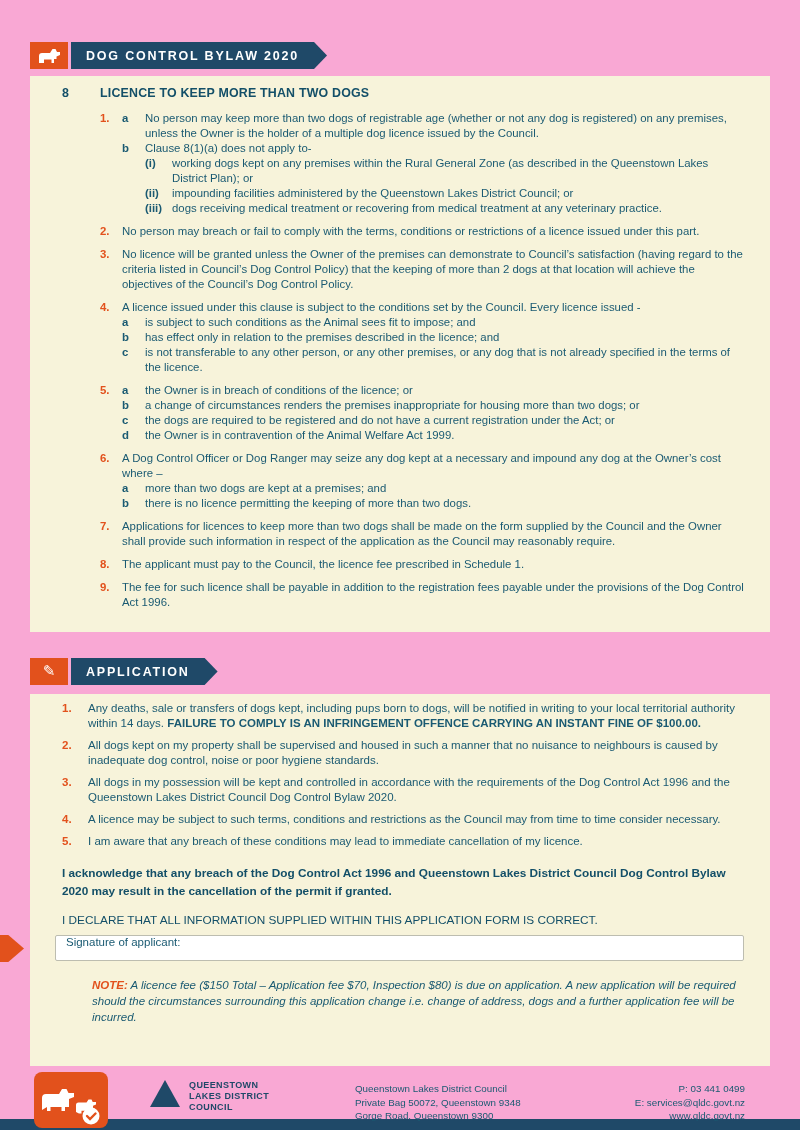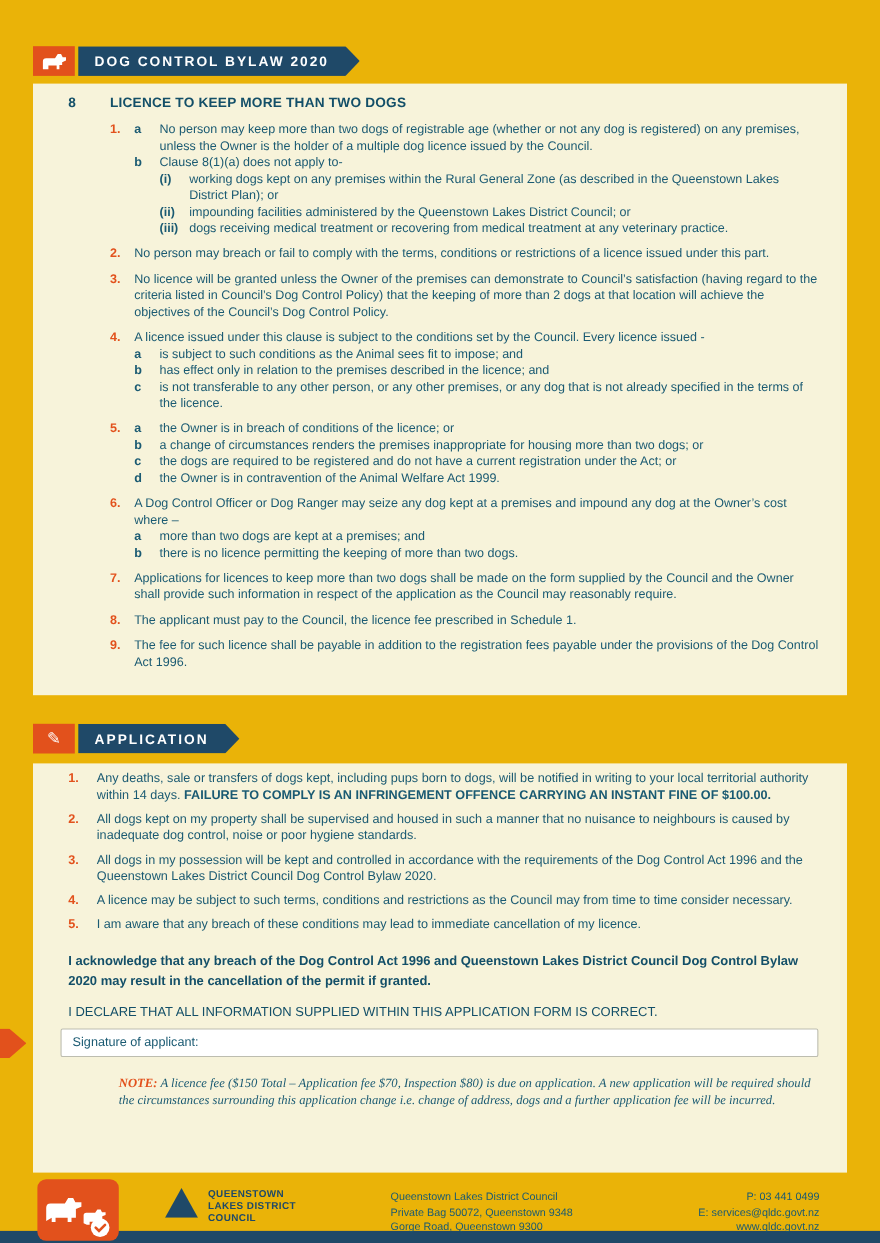--- a/index.html
+++ b/index.html
@@ -1,19 +1,19 @@
 <!DOCTYPE html>
 <html><head>
 <meta charset="utf-8">
 <style>
   * { box-sizing: border-box; margin: 0; padding: 0; }
   html, body { background: #ffffff; }
   .page {
     position: relative; width: 800px; height: 1130px; overflow: hidden;
-    background: #eab308; font-family: "Liberation Sans", sans-serif;
+    background: #f9a8d4; font-family: "Liberation Sans", sans-serif;
     color: #1a5a72;
   }
   
   .banner { position: absolute; left: 30px; display: flex; align-items: stretch; height: 27px; }
   .banner1 { top: 42px; }
   .banner2 { top: 658px; }
   .banner-icon {
     width: 38px; background: #e2511c; display: flex; align-items: center;
     justify-content: center; margin-right: 3px; flex: none;
   }
@@ -44,29 +44,29 @@
   
   .ditem { display: flex; font-size: 11.5px; line-height: 15px; margin-bottom: 7px; }
   .dnum { width: 26px; flex: none; font-weight: bold; color: #e2511c; }
   .dtext { flex: 1; }
   .dbold { font-weight: bold; }
   .ack { font-weight: bold; font-size: 11.8px; line-height: 18px; margin-top: 15px; color: #134f68; }
   .declare { font-weight: normal; font-size: 11.8px; margin-top: 13px; color: #134f68; }
   .sig-row { position: relative; display: flex; gap: 7px; margin: 8px 0 0 -7px; }
   .sig-box, .date-box {
     background: #ffffff; border: 1px solid #bdbdb0; border-radius: 2px;
-    height: 26px; display: flex; align-items: center; padding: 0 10px; font-size: 11.5px;
+    height: 26px; display: flex; padding: 0 10px; font-size: 11.5px;
   }
   .sig-box { flex: 1; }
   .date-box { width: 193px; flex: none; }
   .sig-arrow {
     position: absolute; left: -87px; top: 0; width: 56px; height: 27px; background: #e2511c;
     clip-path: polygon(0 0, 72% 0, 100% 50%, 72% 100%, 0 100%);
   }
-  .note { margin: 16px 0 0 46px; font-style: italic; font-size: 11.5px; line-height: 16px; font-family: Liberation Serif, serif; }
+  .note { margin: 16px 0 0 30px; font-style: italic; font-size: 11.5px; line-height: 16px; }
   .note-label { color: #e2511c; font-weight: bold; }
   
   .bottom-bar { position: absolute; left: 0; bottom: 0; width: 800px; height: 11px; background: #1f4968; }
   .footer-logo {
     position: absolute; left: 34px; top: 1072px; width: 74px; height: 56px;
     background: #e2511c; border-radius: 8px; overflow: hidden; z-index: 2;
   }
   .qldc-logo { position: absolute; left: 150px; top: 1080px; display: flex; align-items: flex-start; gap: 9px; }
   .qldc-text { font-size: 9px; font-weight: bold; color: #1f4968; line-height: 11px; letter-spacing: .4px; }
   .footer-address { position: absolute; left: 355px; top: 1082px; font-size: 9.8px; line-height: 13.5px; color: #1a5a72; }
@@ -178,21 +178,21 @@
           <div class="part">
             <span class="plabel">d</span>
             <div class="ptext">the Owner is in contravention of the Animal Welfare Act 1999.</div>
           </div>
         </div>
       </div>
 
       <div class="clause">
         <span class="cnum">6.</span>
         <div class="cbody">
-          <div>A Dog Control Officer or Dog Ranger may seize any dog kept at a premises and impound any dog at the Owner’s cost where –</div>
+          <div>A Dog Control Officer or Dog Ranger may seize any dog kept at a necessary and impound any dog at the Owner’s cost where –</div>
           <div class="part">
             <span class="plabel">a</span>
             <div class="ptext">more than two dogs are kept at a premises; and</div>
           </div>
           <div class="part">
             <span class="plabel">b</span>
             <div class="ptext">there is no licence permitting the keeping of more than two dogs.</div>
           </div>
         </div>
       </div>

